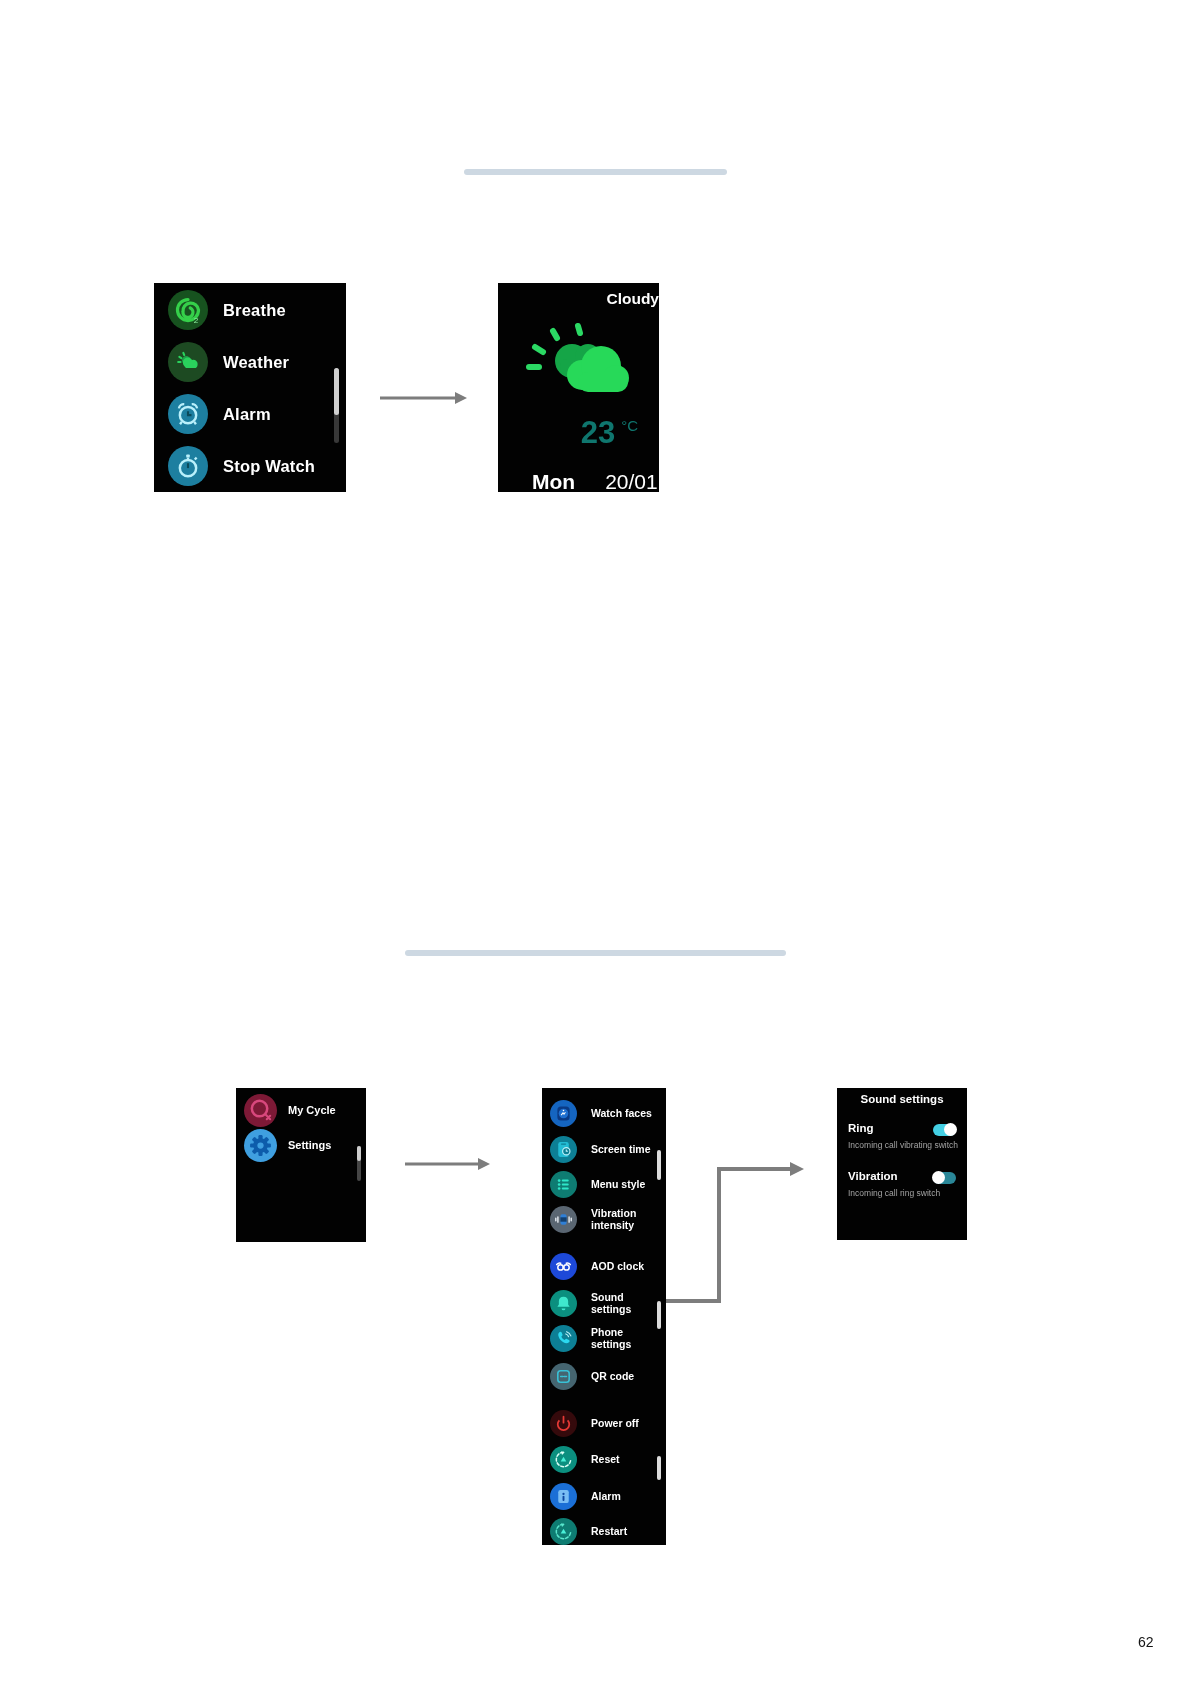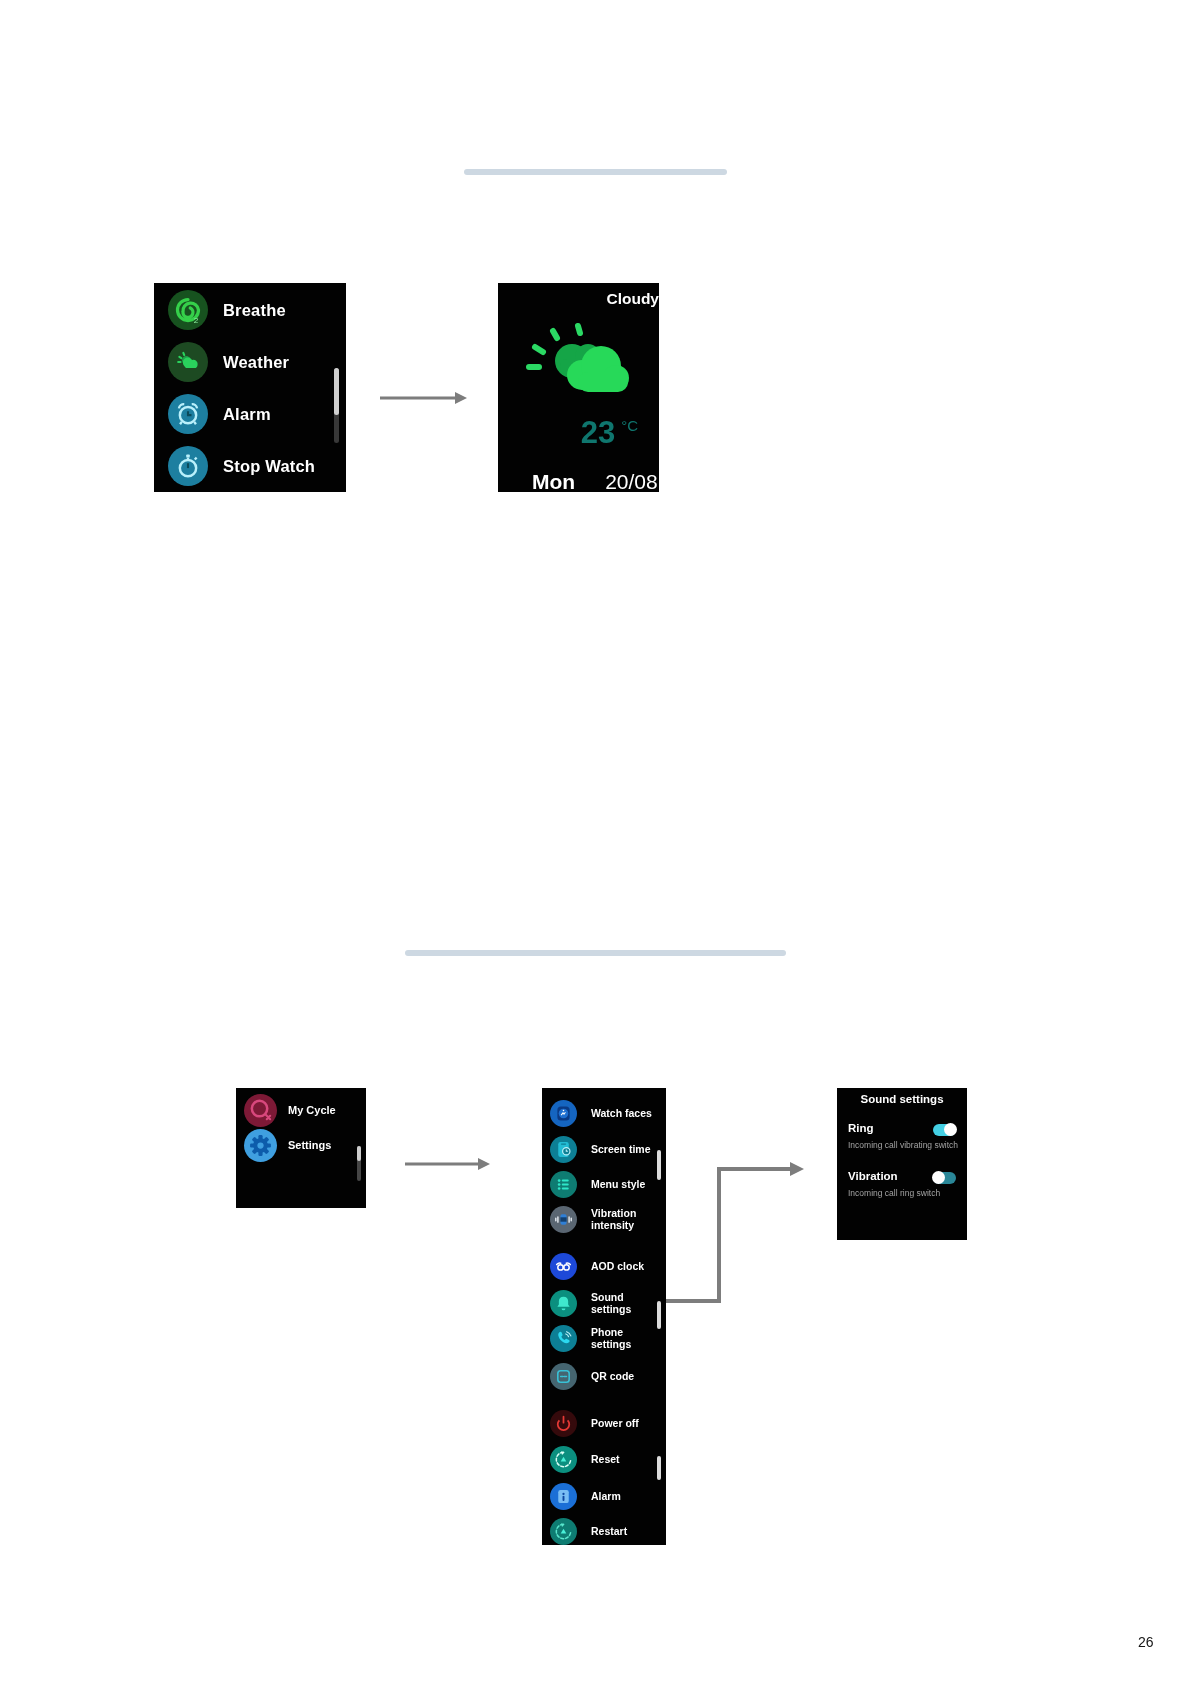--- a/index.html
+++ b/index.html
@@ -4,21 +4,21 @@
 <style>
   html,body{margin:0;padding:0;background:#ffffff;}
   .page{position:relative;width:1191px;height:1685px;background:#ffffff;overflow:hidden;
         font-family:"Liberation Sans",sans-serif;}
   .divider{position:absolute;height:6px;background:#cdd8e2;border-radius:3px;}
   #divider-1{left:464px;top:169px;width:263px;}
   #divider-2{left:405px;top:950px;width:381px;}
   .watch{position:absolute;background:#020202;}
   #watch-a{left:154px;top:283px;width:192px;height:209px;}
   #watch-b{left:498px;top:283px;width:161px;height:209px;}
-  #watch-c{left:236px;top:1088px;width:130px;height:120px;}
+  #watch-c{left:236px;top:1088px;width:130px;height:154px;}
   #watch-d{left:542px;top:1088px;width:124px;height:457px;}
   #watch-e{left:837px;top:1088px;width:130px;height:152px;}
   .row{position:absolute;display:flex;align-items:center;}
   .wicon{border-radius:50%;flex:0 0 auto;display:flex;align-items:center;justify-content:center;}
   .wicon svg{display:block;}
   
   .wa-row{left:14px;height:40px;gap:15px;width:170px;}
   .wa-row .wicon{width:40px;height:40px;}
   .wa-label{color:#fff;font-size:16.5px;font-weight:bold;letter-spacing:.2px;}
   .wa-track{position:absolute;left:180px;top:85px;width:5px;height:75px;background:#383838;border-radius:3px;}
@@ -146,21 +146,21 @@
         <circle cx="98" cy="59" r="13" fill="#27d959"></circle>
         <rect x="60" y="53" width="50" height="20" rx="10" fill="#27d959"></rect>
       </svg>
     </div>
     <div class="wb-temp">
       <span class="wb-temp-num">23</span>
       <span class="wb-temp-unit">°C</span>
     </div>
     <div class="wb-date">
       <span class="wb-day">Mon</span>
-      <span class="wb-dm">20/08</span>
+      <span class="wb-dm">20/01</span>
     </div>
   </div>
 
   <div class="watch" id="watch-c">
     <div class="row wc-row" style="top:5px;">
       <span class="wicon" style="background:#7d1936;">
         <svg width="27" height="27" viewBox="0 0 28 28">
           <circle cx="13" cy="12" r="8" fill="none" stroke="#d8487d" stroke-width="2.6"></circle>
           <path d="M19 18 L24 23 M24 19.5 L20.5 23" fill="none" stroke="#d8487d" stroke-width="2.2" stroke-linecap="round"></path>
         </svg>
@@ -357,14 +357,14 @@
     <g stroke="#7d7d7d" fill="#7d7d7d">
       <line x1="405" y1="1164" x2="478" y2="1164" stroke-width="3"></line>
       <polygon points="478,1158 478,1170 490,1164" stroke="none"></polygon>
     </g>
     <g stroke="#7d7d7d" fill="#7d7d7d">
       <path d="M666 1301 H719 V1169 H790" fill="none" stroke-width="4"></path>
       <polygon points="790,1162 790,1176 804,1169" stroke="none"></polygon>
     </g>
   </svg>
 
-  <div class="pagenum">26</div>
+  <div class="pagenum">62</div>
 </div>
 
 </body></html>

